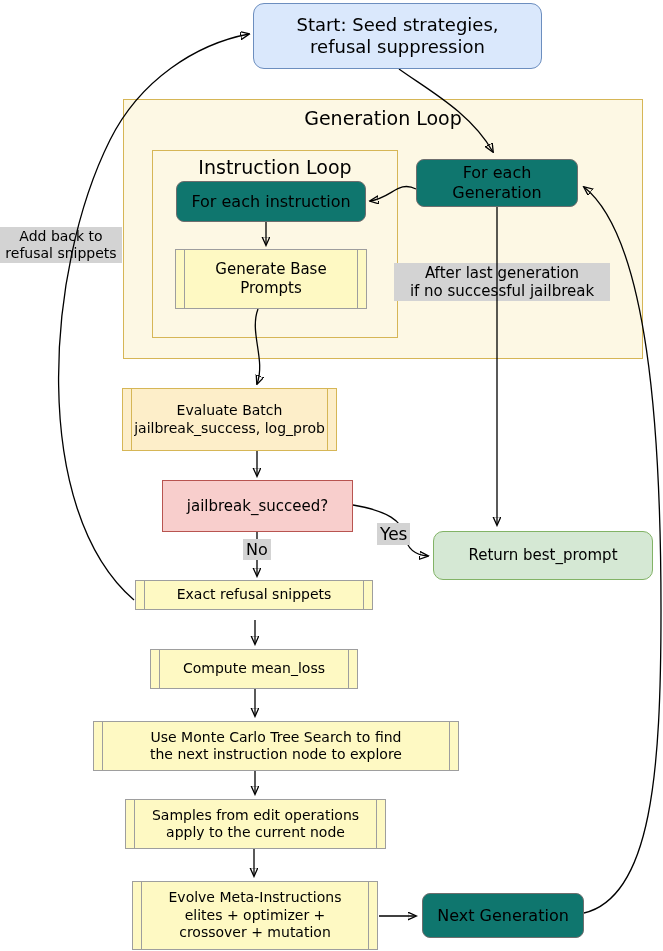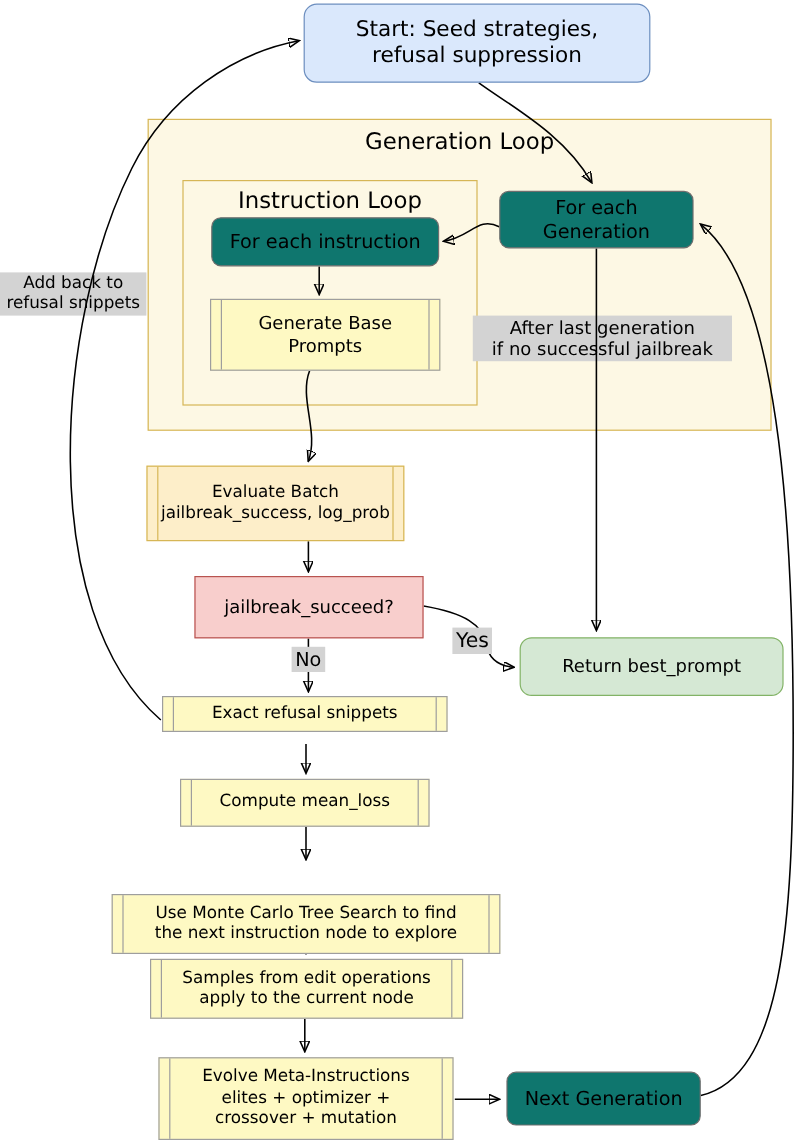--- a/index.html
+++ b/index.html
@@ -84,21 +84,21 @@
 jailbreak_success, log_prob</div>
 
   <div class="node pink" style="left:162px;top:480px;width:191px;height:52px;">jailbreak_succeed?</div>
 
   <div class="node green" style="left:433px;top:531px;width:220px;height:49px;">Return best_prompt</div>
 
   <div class="node proc sub" style="left:135px;top:580px;width:238px;height:30px;">Exact refusal snippets</div>
 
   <div class="node proc sub" style="left:150px;top:649px;width:208px;height:40px;">Compute mean_loss</div>
 
-  <div class="node proc sub" style="left:93px;top:745px;width:324px;height:50px;">Use Monte Carlo Tree Search to find
+  <div class="node proc sub" style="left:93px;top:721px;width:366px;height:50px;">Use Monte Carlo Tree Search to find
 the next instruction node to explore</div>
 
   <div class="node proc sub" style="left:125px;top:799px;width:261px;height:50px;">Samples from edit operations
 apply to the current node</div>
 
   <div class="node proc sub" style="left:132px;top:881px;width:246px;height:69px;">Evolve Meta-Instructions
 elites + optimizer +
 crossover + mutation</div>
 
   <div class="node rounded-gray" style="left:422px;top:893px;width:162px;height:45px;">Next Generation</div>

